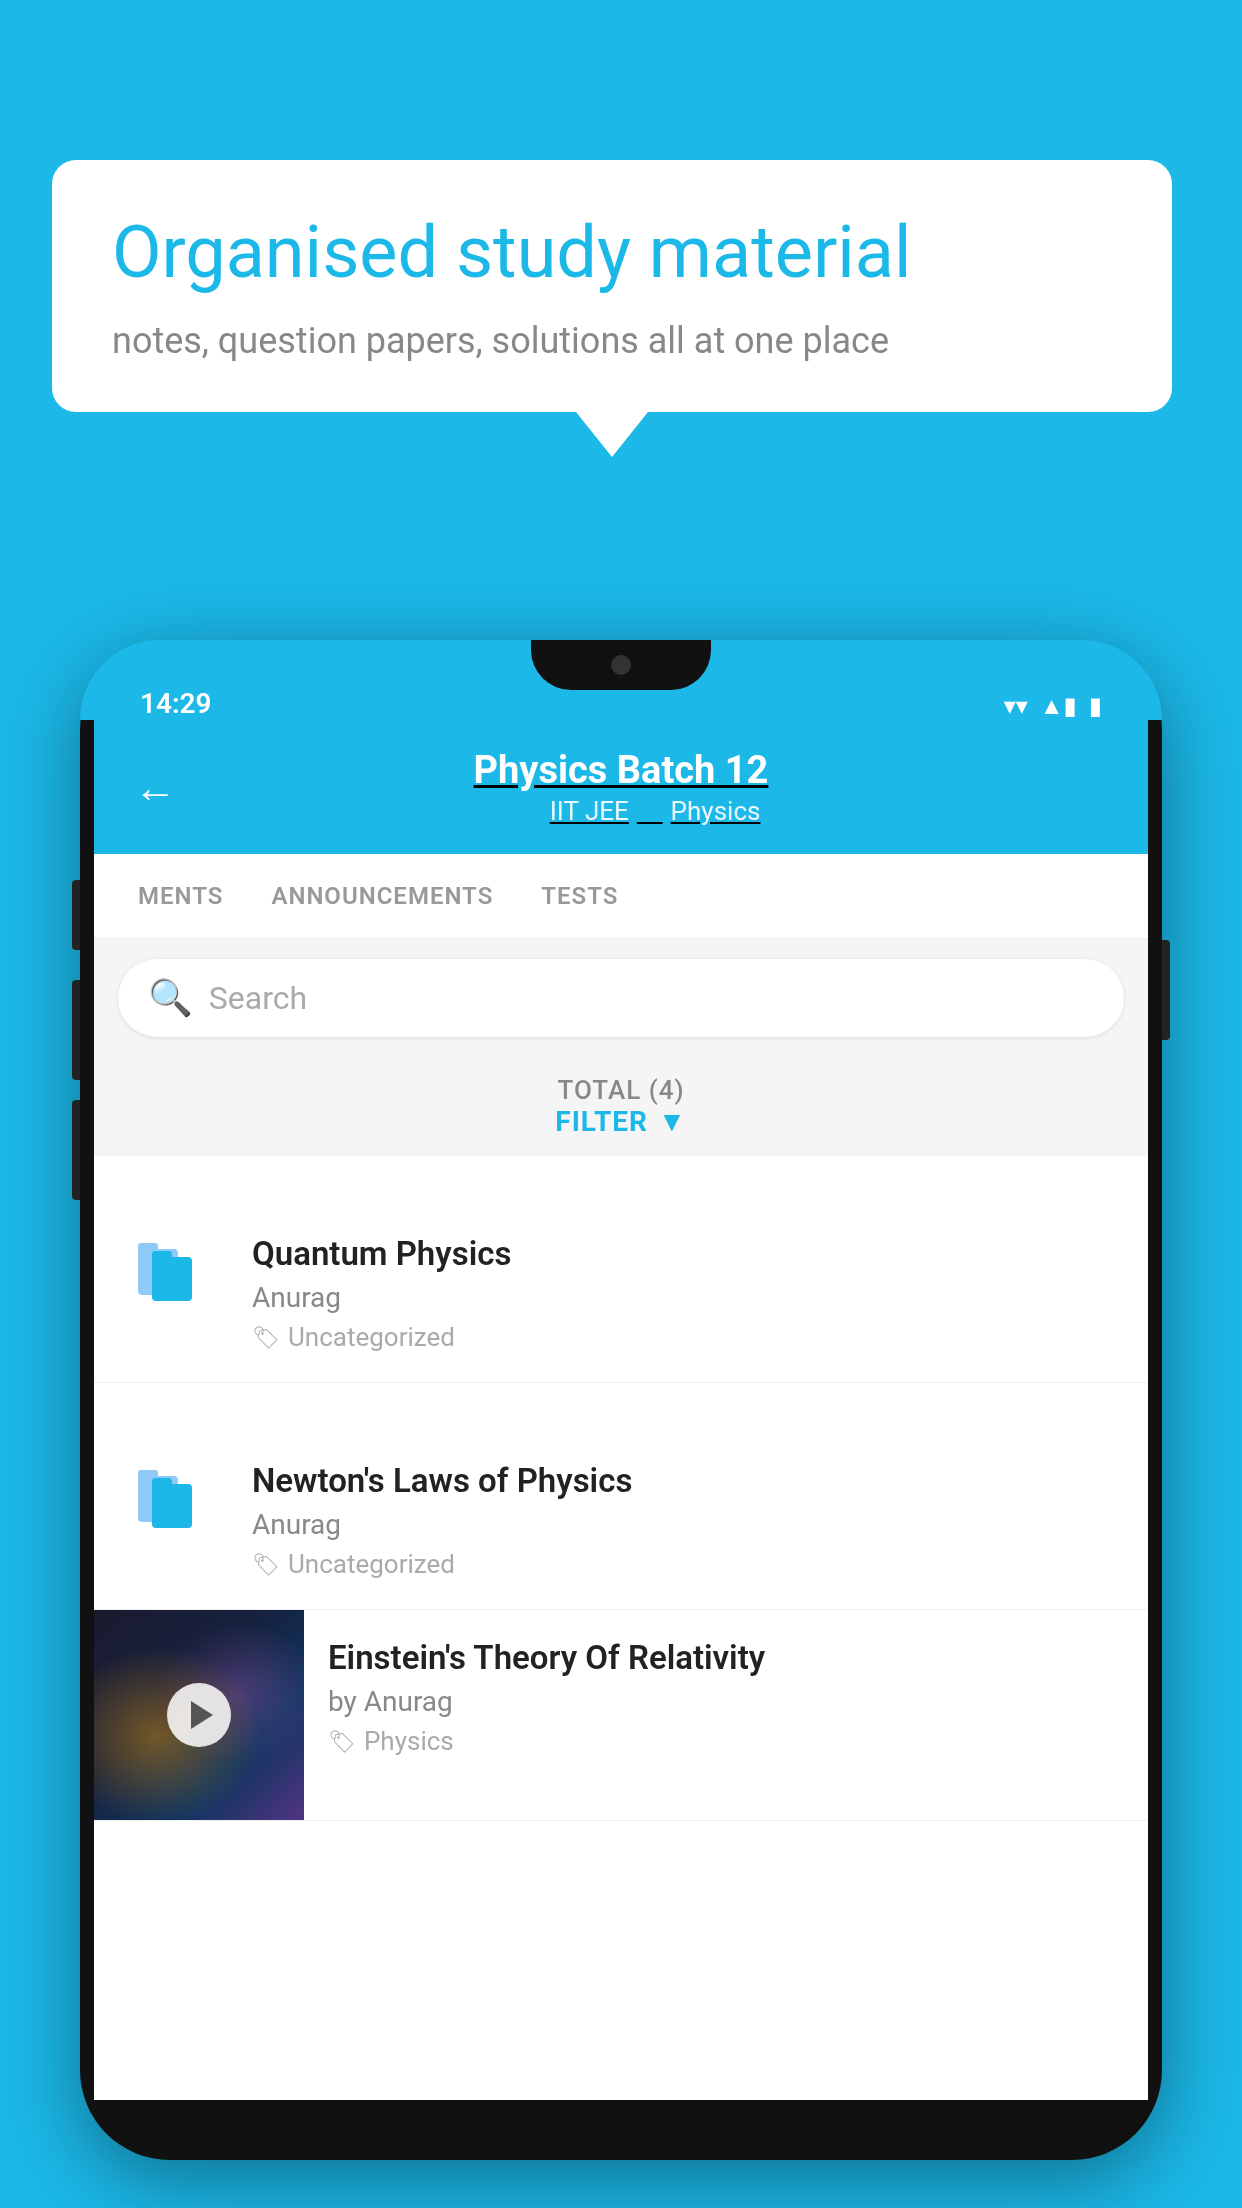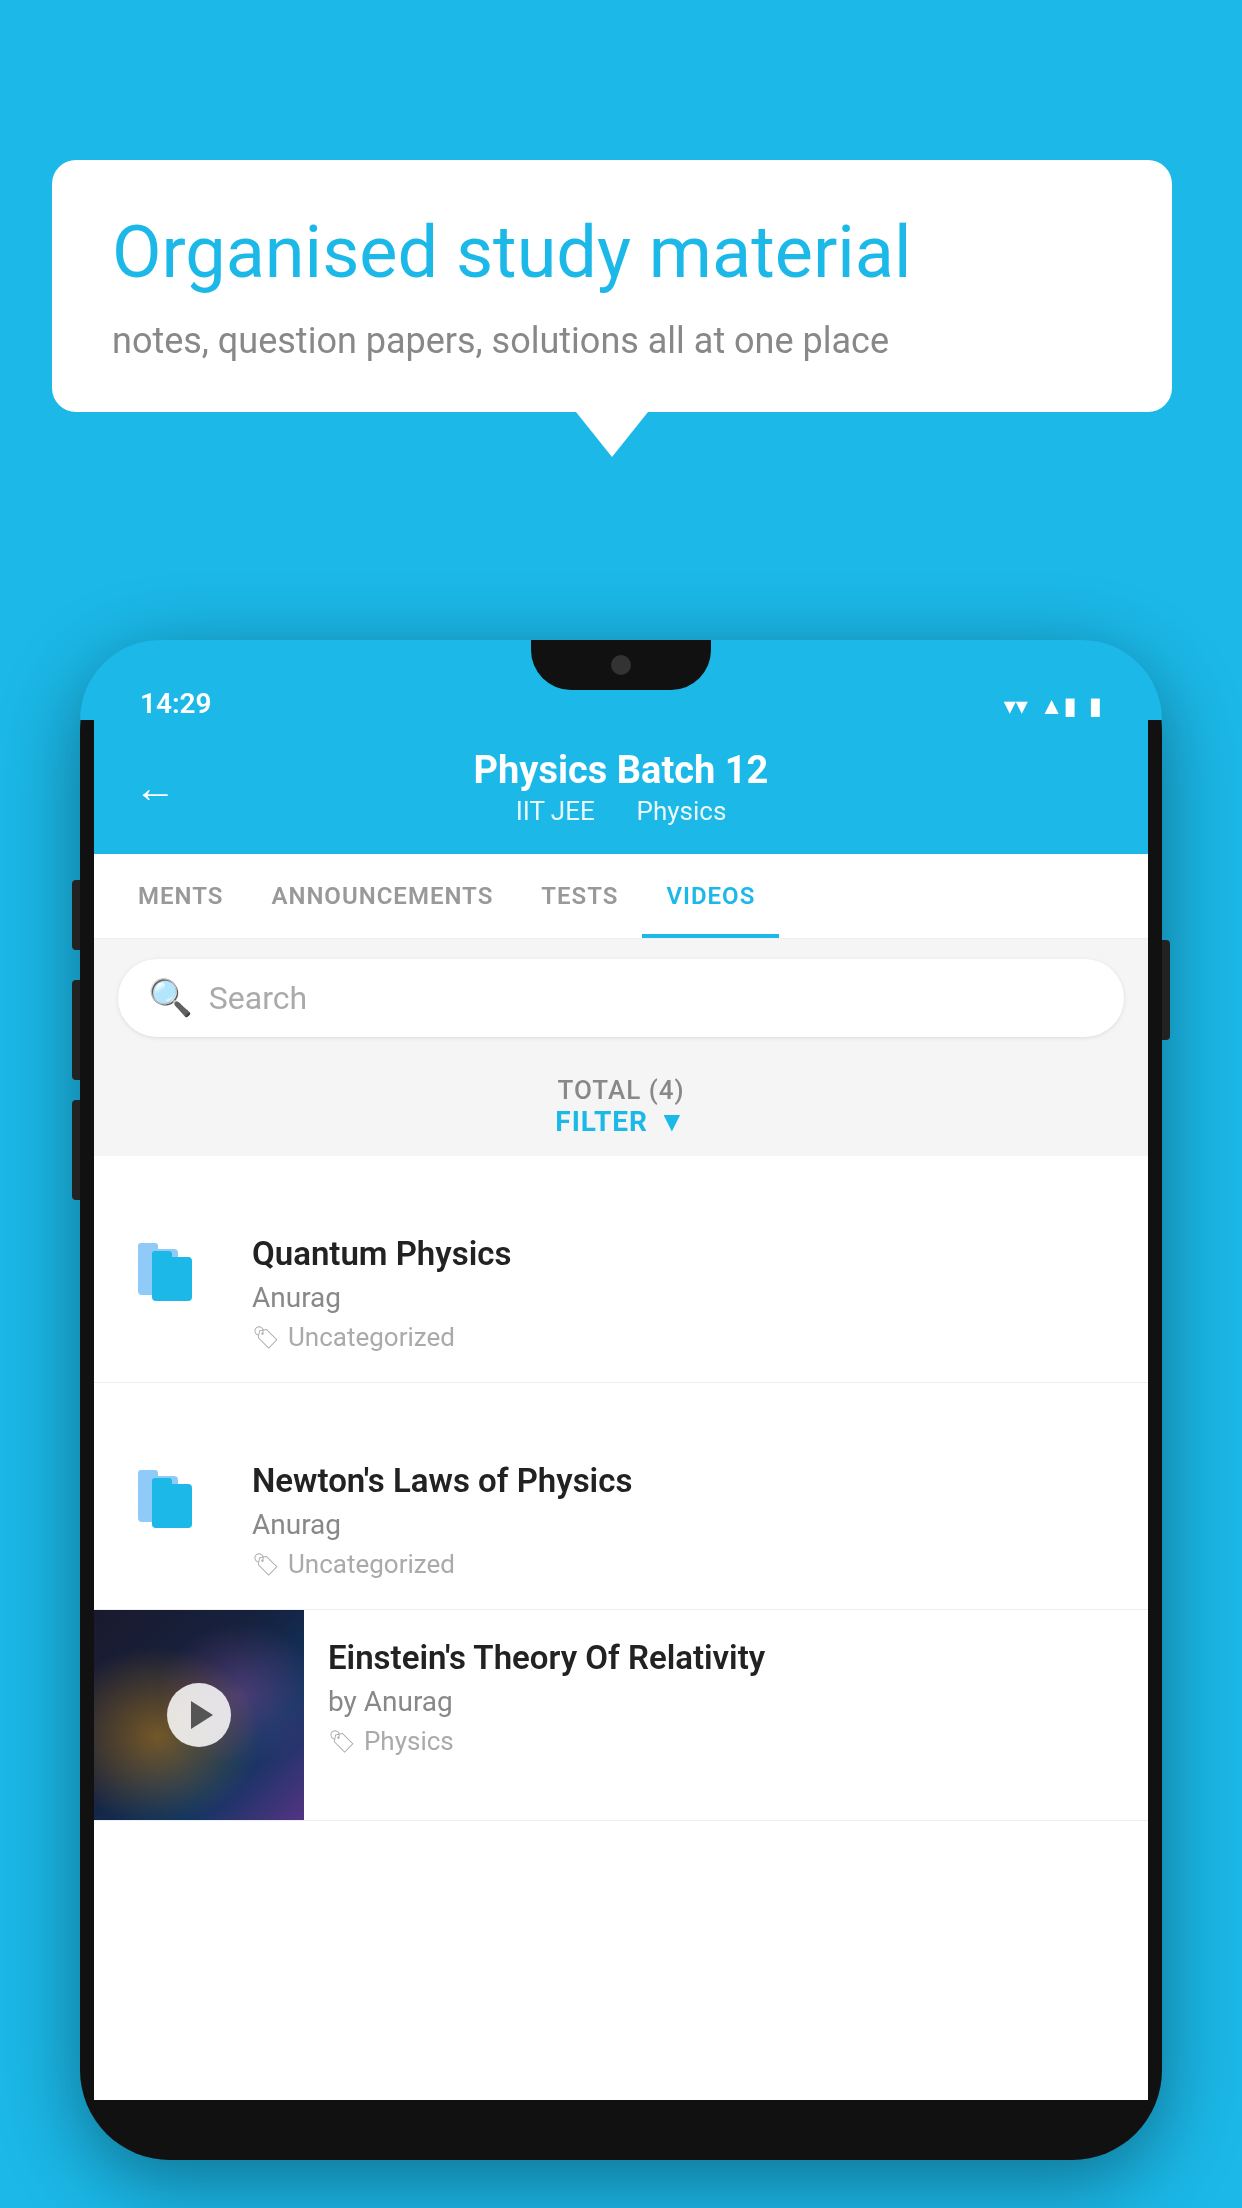--- a/index.html
+++ b/index.html
@@ -142,21 +142,22 @@
     }
 
     .back-arrow {
       position: absolute;
       left: 40px;
       color: white;
       font-size: 42px;
     }
 
     .header-title-group {
-      text-align: center;
+      text-align: right;
+      text-decoration: underline;
     }
 
     .header-title {
       color: white;
       font-size: 38px;
       font-weight: 700;
     }
 
     .header-subtitle {
       color: rgba(255,255,255,0.9);
@@ -489,23 +490,20 @@
       <div class="tabs">
         <div class="tab">
           <span>MENTS</span>
         </div>
         <div class="tab">
           <span>ANNOUNCEMENTS</span>
         </div>
         <div class="tab">
           <span>TESTS</span>
         </div>
-        <div class="tab active">
-          <span>VIDEOS</span>
-        </div>
       </div>
 
       <div class="search-container">
         <div class="search-box">
           <span class="search-icon-wrap">🔍</span>
           <span class="search-placeholder">Search</span>
         </div>
       </div>
 
       <div class="filter-bar">

